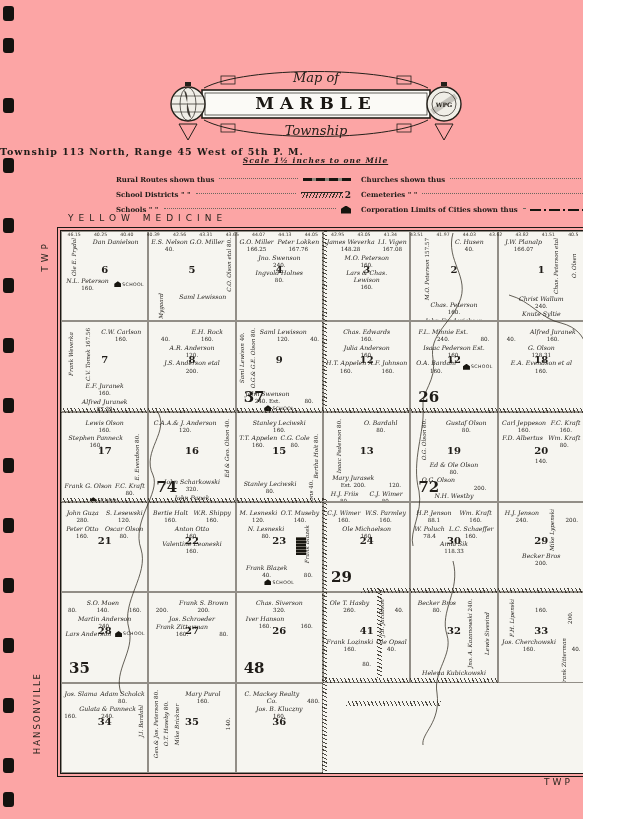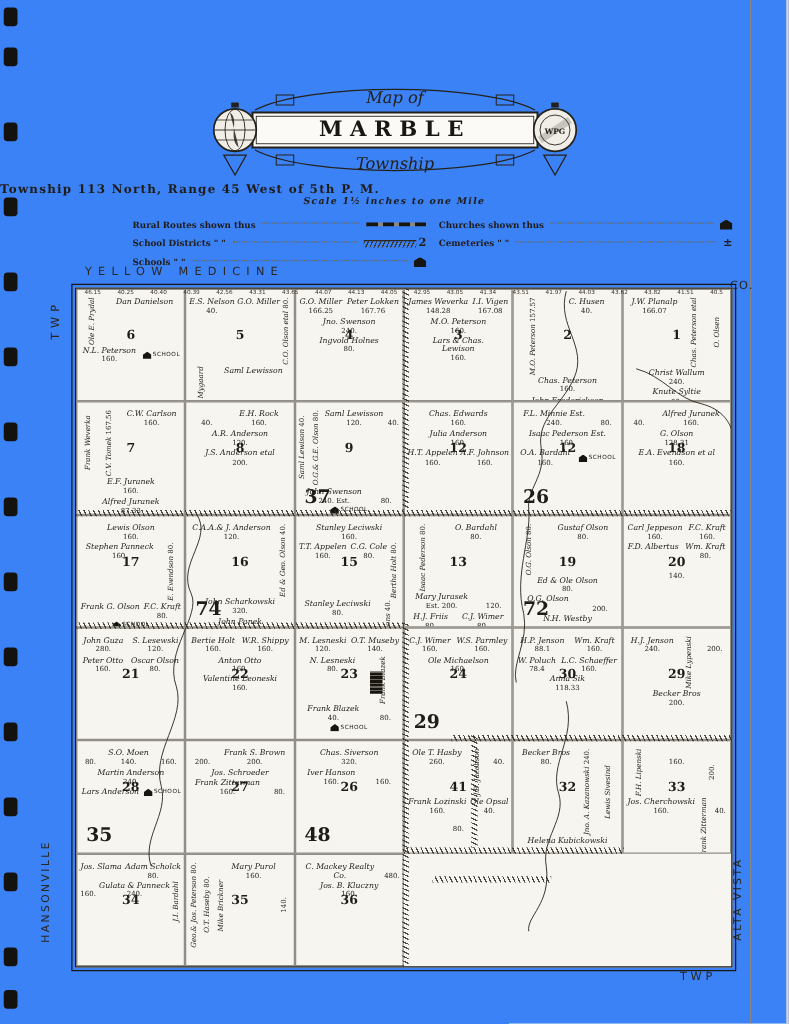--- a/index.html
+++ b/index.html
@@ -1,33 +1,33 @@
 <!DOCTYPE html>
 <html><head>
 <meta charset="utf-8">
 <style>
   html,body{margin:0;padding:0;}
-  .page{position:relative;width:631px;height:819px;background:#3b82f6;overflow:hidden;
+  .page{position:relative;width:583px;height:819px;background:#fca5a5;overflow:hidden;
         font-family:"DejaVu Serif",serif;color:#1f1c18;}
   
   .hole{position:absolute;left:3px;width:11px;height:15px;background:#14120f;border-radius:3px;}
   .page-line{position:absolute;left:600px;top:0;width:1px;height:819px;background:#8a857c;}
   .page-line2{position:absolute;left:629px;top:0;width:2px;height:819px;background:#d8d5cc;}
 
   
   .cartouche{position:absolute;left:166px;top:58px;width:300px;height:96px;}
   .scale-line{position:absolute;top:156px;left:0;width:631px;text-align:center;
-              font:italic bold 7.5px "DejaVu Serif",serif;letter-spacing:1px;}
+              font:italic bold 7.5px "DejaVu Serif",serif;letter-spacing:1px;text-decoration:underline;}
   .county-line{position:absolute;top:167px;left:0;width:631px;text-align:center;
                font:bold 7.5px "DejaVu Serif",serif;letter-spacing:2px;}
   .twp-line{position:absolute;top:146px;left:0;width:631px;text-align:left;
             font:bold 9.5px "DejaVu Serif",serif;letter-spacing:1px;}
 
   
-  .legend{position:absolute;left:106px;top:172px;width:470px;display:grid;
+  .legend{position:absolute;left:116px;top:172px;width:470px;display:grid;
           grid-template-columns:235px 235px;column-gap:10px;}
   .legend-row{display:flex;align-items:center;height:15px;font:7px "DejaVu Serif",serif;}
   .legend-label{white-space:nowrap;font-weight:bold;}
   .legend-dots{flex:1;border-bottom:1px dotted #6b6density559;border-bottom:1px dotted #6b675f;margin:0 5px 2px;}
   .legend-sym{display:flex;align-items:center;gap:2px;}
   .sym-box{display:inline-block;}
   .sym-rural-route-line{width:48px;height:3px;background:repeating-linear-gradient(90deg,#17150f 0 9px,#8c877c 9px 13px);}
   .sym-school-district-line{width:42px;height:5px;border-top:1px solid #2a261f;
       background:repeating-linear-gradient(115deg,#3c372e 0 1px,transparent 1px 3px);}
   .sym-corporation-line{width:66px;height:2px;
@@ -159,20 +159,27 @@
             <span class="glyph-house"></span>
           </div>
         </div>
         <div class="legend-row">
           <div class="legend-label">Cemeteries  "    "</div>
           <div class="legend-dots"></div>
           <div class="legend-sym">
             <span class="sym-text">±</span>
           </div>
         </div>
+        <div class="legend-row">
+          <div class="legend-label">Corporation Limits of Cities shown thus</div>
+          <div class="legend-dots"></div>
+          <div class="legend-sym">
+            <span class="sym-box sym-corporation-line"></span>
+          </div>
+        </div>
       </div>
   </div>
 
   <div class="edge" style="top:213px;left:68px;">YELLOW MEDICINE</div>
   <div class="edge" style="top:224px;left:584px;letter-spacing:1px;">CO.</div>
   <div class="edge vert" style="top:240px;left:40px;">TWP</div>
   <div class="edge vert-d" style="top:236px;left:551px;">TWP.</div>
   <div class="edge vert" style="top:672px;left:32px;letter-spacing:2px;font-size:8.5px;">HANSONVILLE</div>
   <div class="edge vert" style="top:686px;left:586px;letter-spacing:2px;font-size:8.5px;">ALTA VISTA</div>
   <div class="edge" style="top:777px;left:544px;letter-spacing:3px;">TWP</div>

